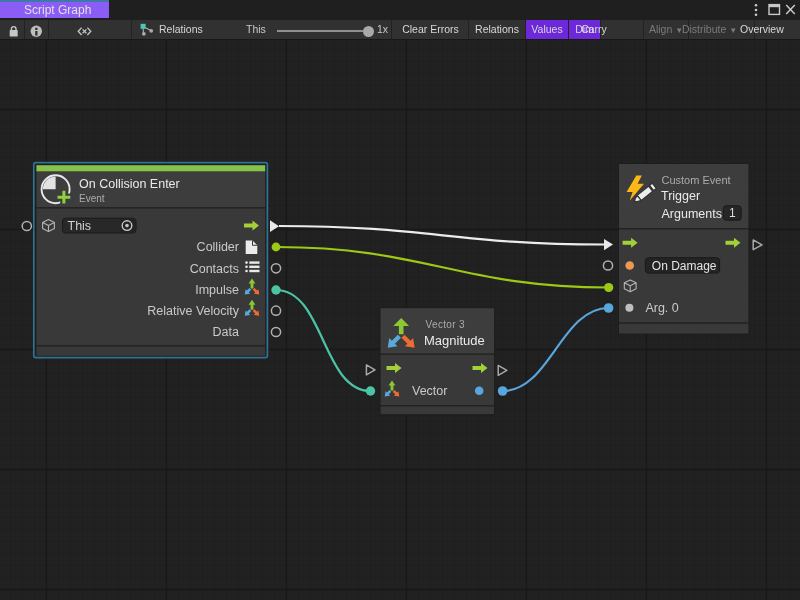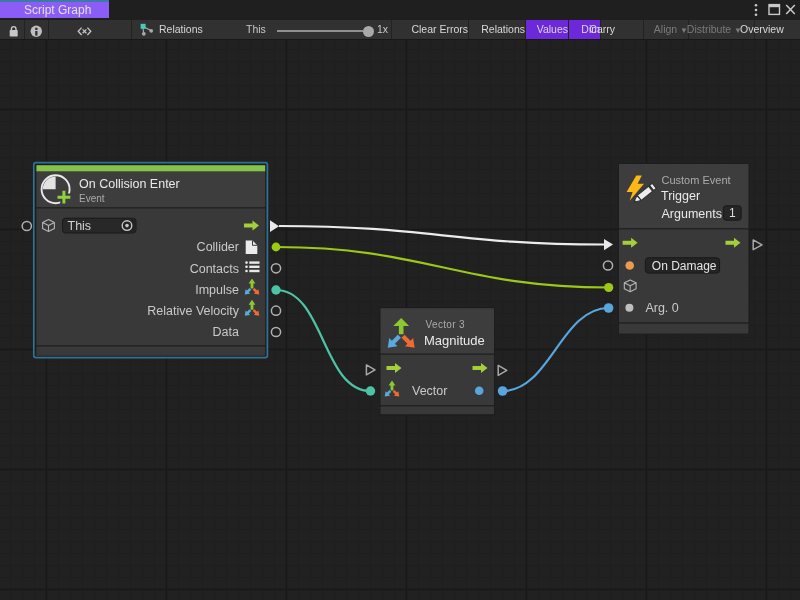--- a/index.html
+++ b/index.html
@@ -3,21 +3,21 @@
 <meta charset="utf-8">
 <style>
   html,body{margin:0;padding:0;width:800px;height:600px;overflow:hidden;background:#212121;
     font-family:"Liberation Sans",sans-serif;-webkit-font-smoothing:antialiased;}
   #tabbar{position:absolute;left:0;top:0;width:800px;height:20px;background:#1f1f1f;}
   #tab{position:absolute;left:0;top:0;width:109px;height:18px;background:#8b5cf6;
     border-top:2px solid #3f7aa6;color:#e2e2e2;font-size:12px;line-height:17px;padding-left:24px;box-sizing:border-box;}
   .wic{position:absolute;top:0;}
   #toolbar{position:absolute;left:0;top:20px;width:800px;height:20px;background:#313131;border-bottom:1px solid #181818;box-sizing:border-box;}
   .sep{position:absolute;top:20px;width:1px;height:19px;background:#222222;}
-  .tbt{position:absolute;top:20px;height:19px;line-height:19px;font-size:10.5px;color:#d8d8d8;text-align:right;}
+  .tbt{position:absolute;top:20px;height:19px;line-height:19px;font-size:10.5px;color:#d8d8d8;text-align:center;}
   .pressed{background:#6d28d9;}
   .dis{color:#7b7b7b;}
   .lbl{position:absolute;top:20px;height:19px;line-height:19px;font-size:10.5px;color:#c8c8c8;}
   #track{position:absolute;left:277px;top:30px;width:86px;height:2px;background:#909090;}
   #knob{position:absolute;left:363px;top:26px;width:11px;height:11px;border-radius:50%;background:#a9a9a9;}
   #canvas{position:absolute;left:0;top:40px;}
 </style>
 </head>
 <body>
 <div id="tabbar">

